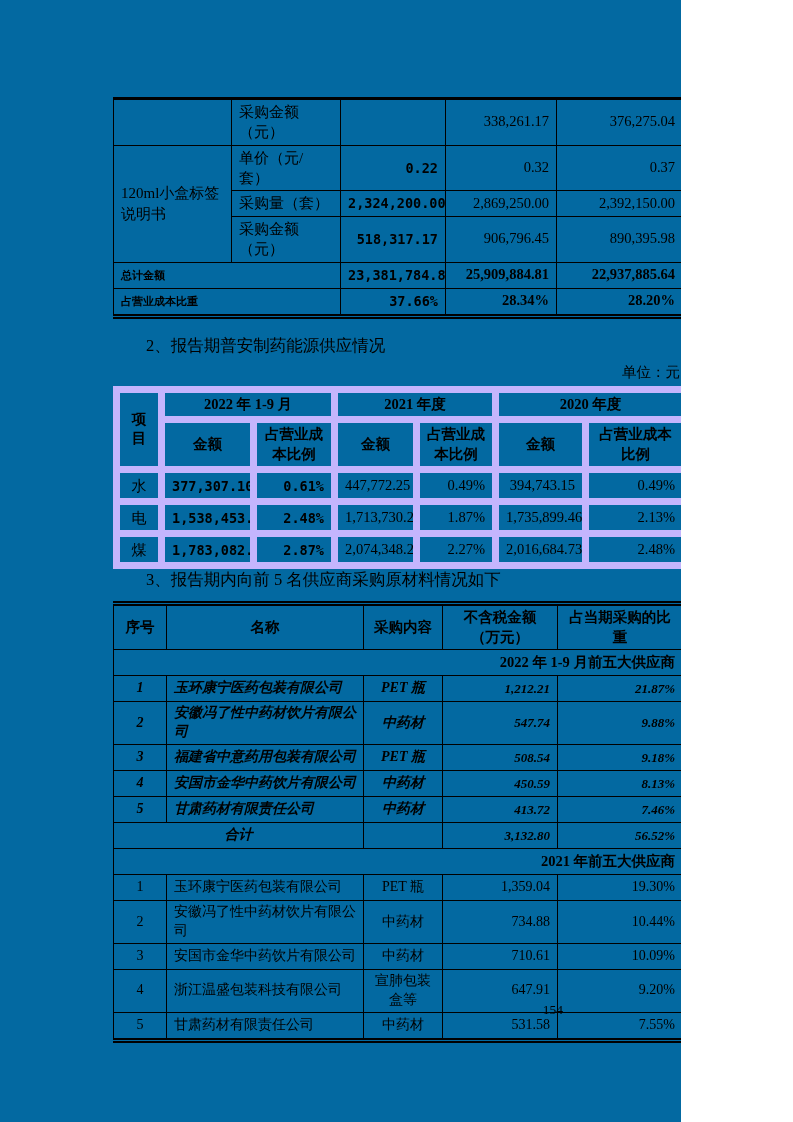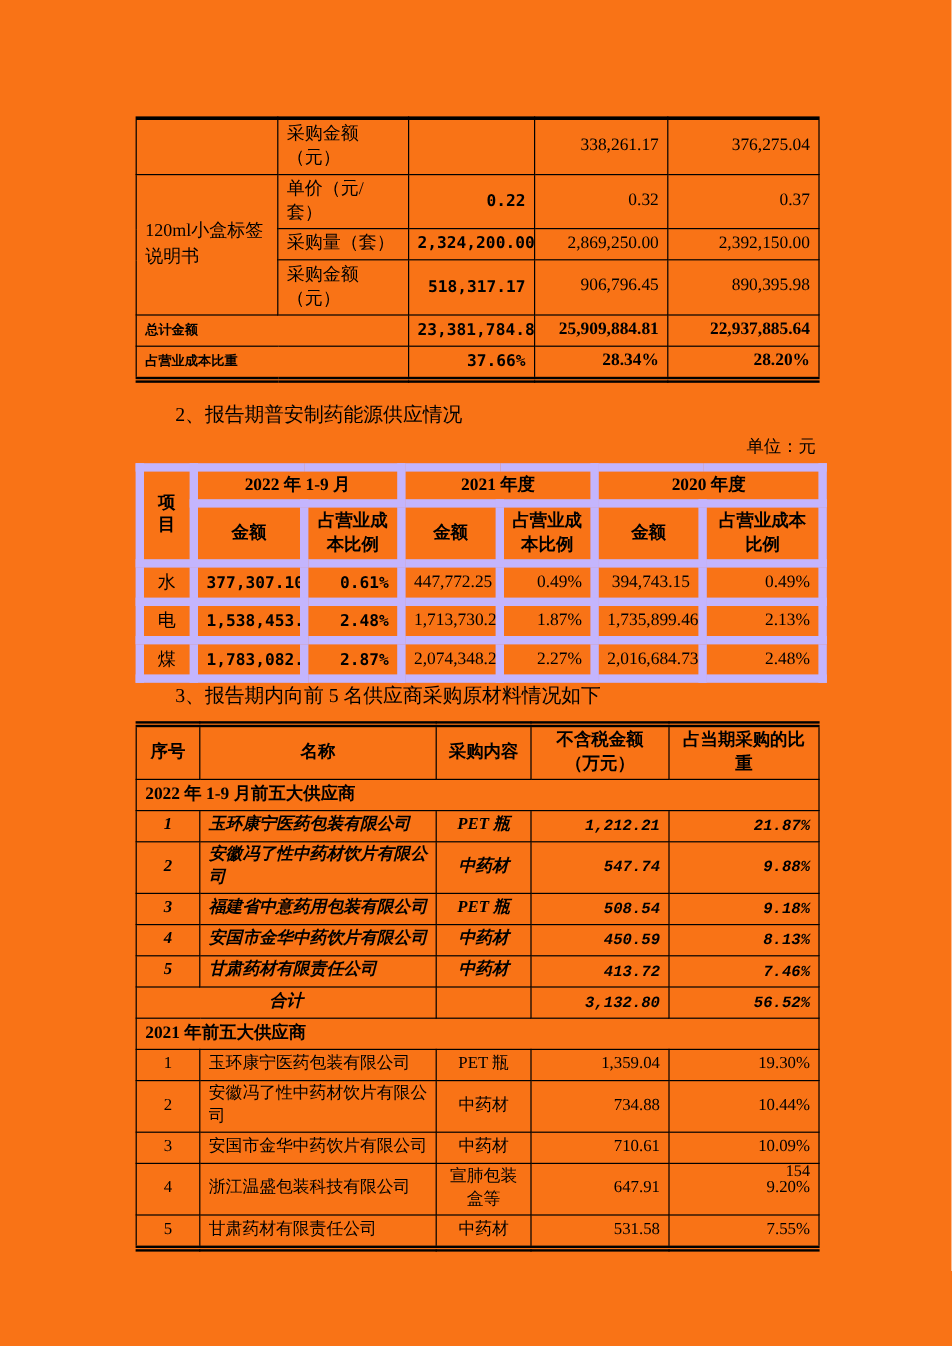--- a/index.html
+++ b/index.html
@@ -1,19 +1,19 @@
 <!DOCTYPE html>
 <html><head>
 <meta charset="utf-8">
 <style>
   html,body{margin:0;padding:0;background:#ffffff;}
   .page{
     position:relative;
-    width:793px;height:1122px;
-    background:#f97316;
+    width:681px;height:1122px;
+    background:#0369a1;
     font-family:"Liberation Serif","DejaVu Serif",serif;
     color:#000;
     overflow:hidden;
   }
   .content{position:absolute;left:113px;top:97px;width:569px;}
 
   table{border-collapse:collapse;table-layout:fixed;width:569px;}
   td,th{padding:2px 7px;font-size:14.5px;line-height:1.35;overflow:hidden;}
 
   
@@ -38,31 +38,31 @@
   .tbl-energy td{border:7px solid #c4b5fd;}
   .tbl-energy .hdr{font-weight:700;text-align:center;font-size:14.5px;}
   .tbl-energy .item{text-align:center;font-size:15px;height:21px;}
   .tbl-energy .num{text-align:right;height:21px;}
 
   
   .tbl-sup{border-top:5px double #000;border-bottom:5px double #000;
            border-left:1.5px solid #000;border-right:1.5px solid #000;}
   .tbl-sup td{border:1px solid #000;font-size:14px;height:21px;}
   .tbl-sup .hdr{font-weight:700;text-align:center;font-size:14.5px;}
-  .tbl-sup td.band{text-align:left;font-weight:700;font-size:14.5px;}
+  .tbl-sup td.band{text-align:right;font-weight:700;font-size:14.5px;}
   .tbl-sup td.no{text-align:center;}
   .tbl-sup td.nm{text-align:left;}
   .tbl-sup td.ct{text-align:center;}
   .tbl-sup td.num{text-align:right;}
   .sec2022 td{font-weight:700;font-style:italic;}
-  .sec2022 td.num{font-family:Liberation Mono, monospace;font-style:italic;font-size:13px;}
+  .sec2022 td.num{font-family:Liberation Serif, serif;font-style:italic;font-size:13px;}
   .totrow td{font-weight:700;}
   .totrow td.tlabel{text-align:center;font-weight:700;}
 
-  .pageno{position:absolute;right:118px;top:968px;font-size:13.5px;}
+  .pageno{position:absolute;right:118px;top:1002px;font-size:13.5px;}
 </style>
 </head>
 <body>
 
 <div class="page">
   <div class="content">
 
     <table class="tbl-top">
       <colgroup>
           <col style="width:118px">

